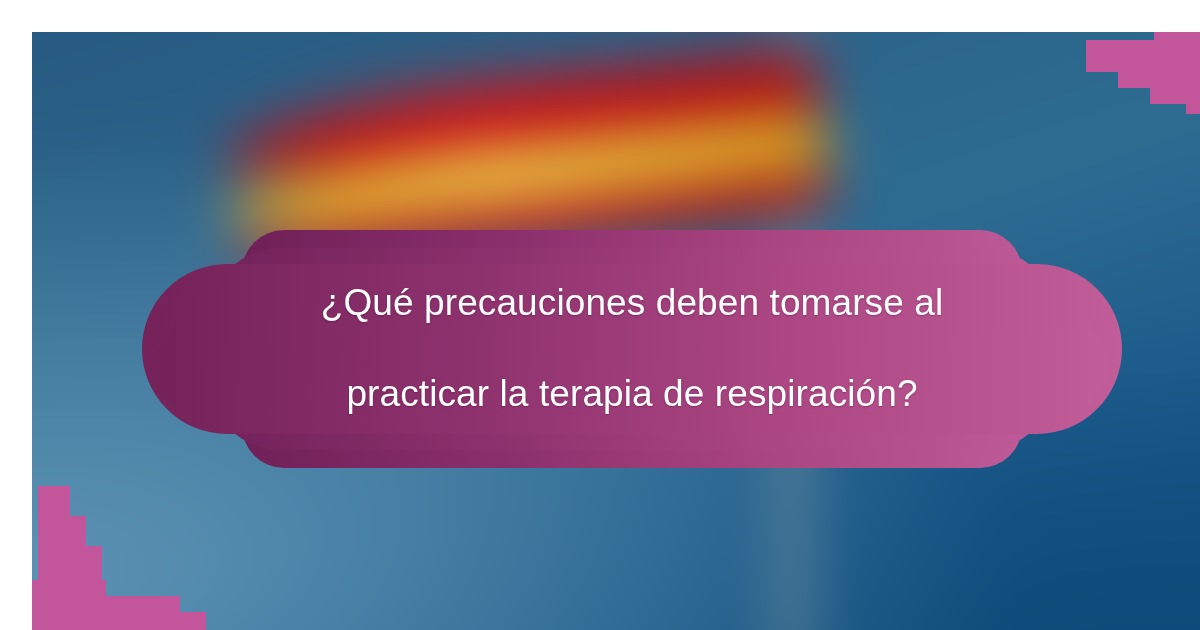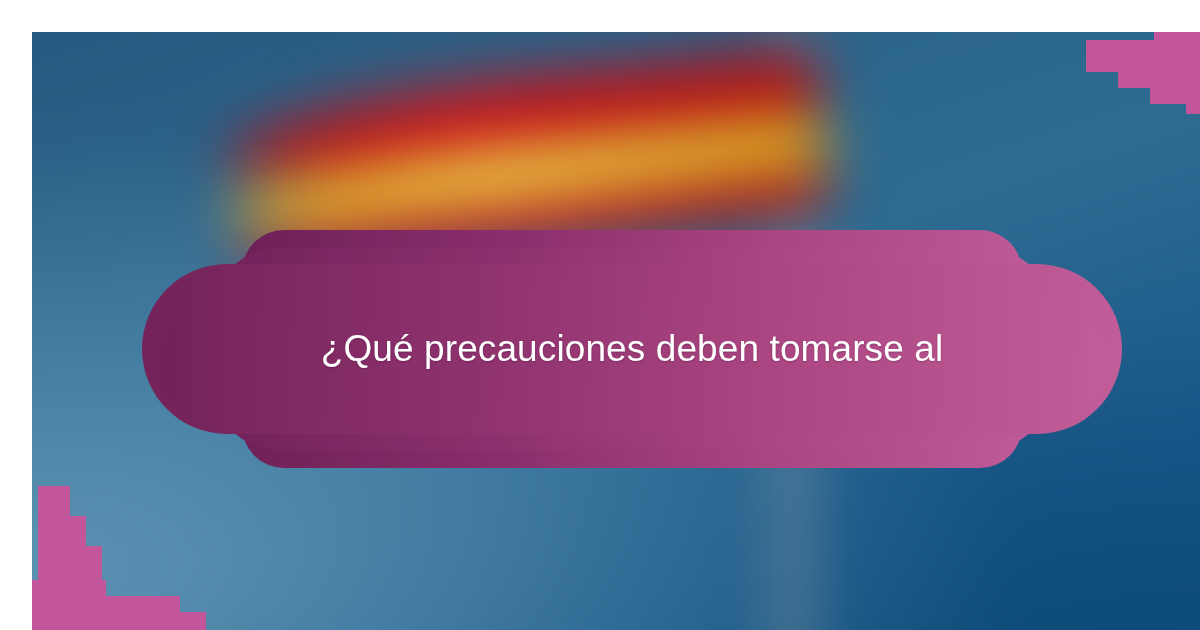--- a/index.html
+++ b/index.html
@@ -170,16 +170,17 @@
   <div id="banner">
     <div class="layer slab"></div>
     <div class="layer slab2"></div>
     <div class="layer body">
       <span class="tip left"></span>
       <span class="tip right"></span>
     </div>
 
     <div id="headline">
       <div class="line">¿Qué precauciones deben tomarse al</div>
+      <div class="line">practicar la terapia de respiración?</div>
     </div>
   </div>
 
 </div>
 
 </body></html>

